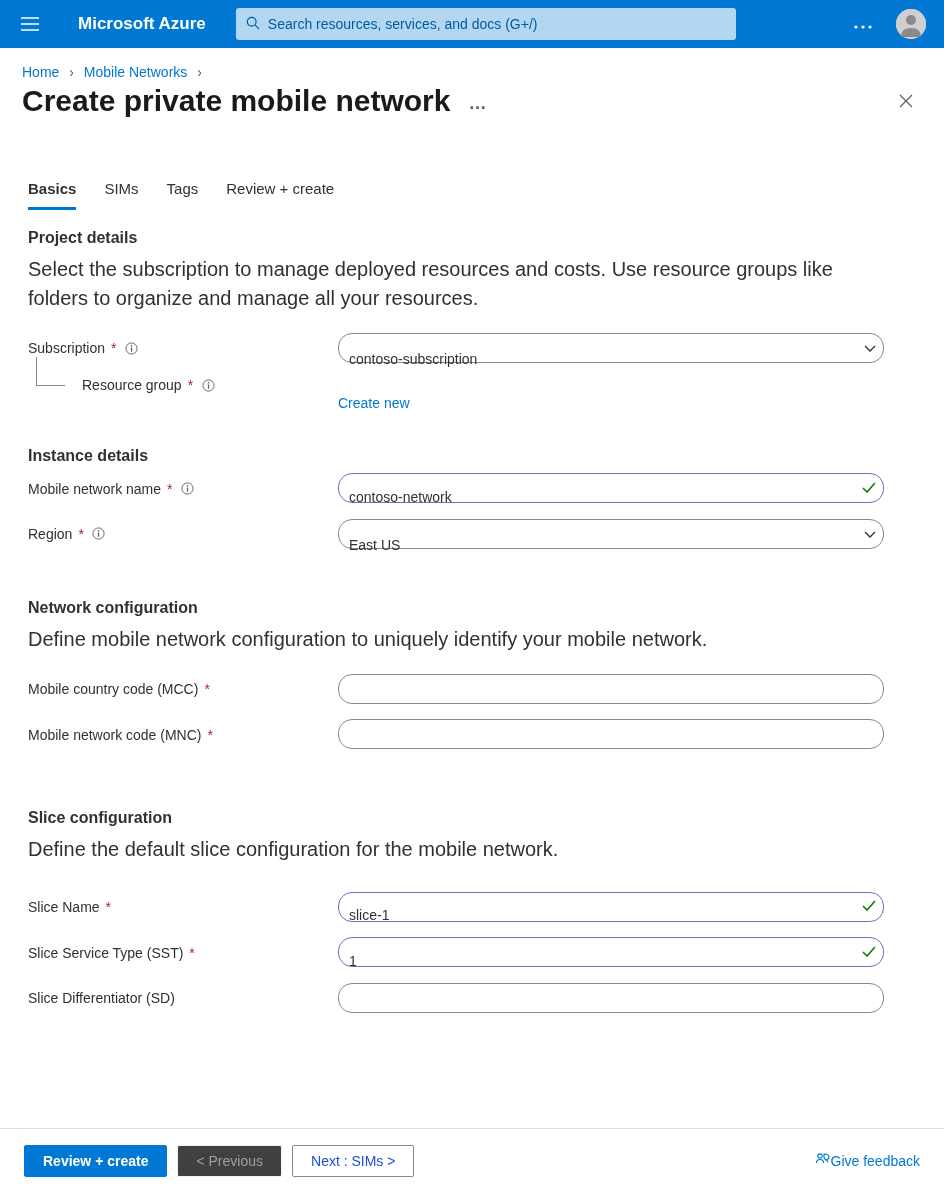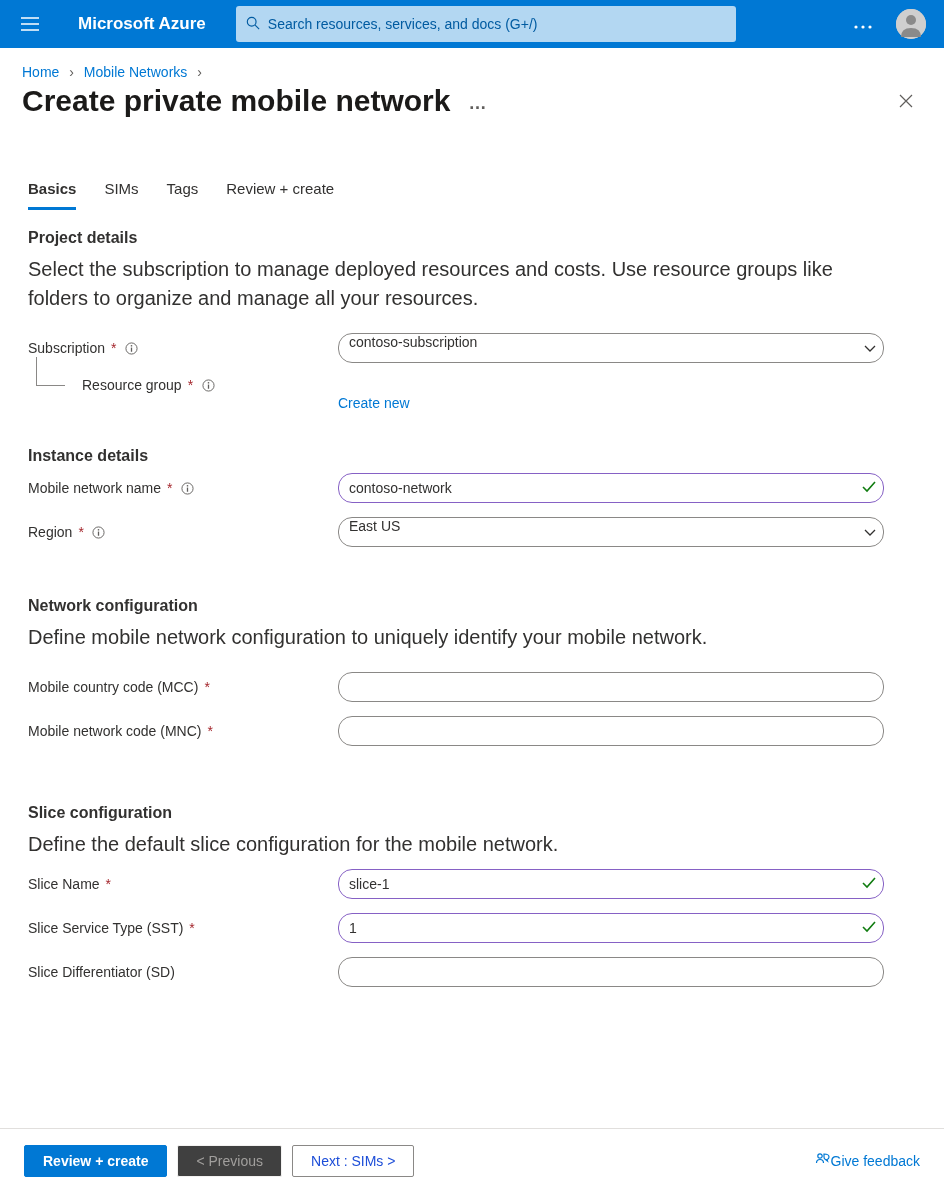--- a/index.html
+++ b/index.html
@@ -31,24 +31,24 @@
     font-weight: 600;
     font-size: 17px;
     margin-left: 28px;
     margin-right: 30px;
     white-space: nowrap;
   }
   .searchbox {
     flex: 0 0 500px;
     background: #b3d7f2;
     border-radius: 3px;
-    height: 24px;
-    display: flex;
-    align-items: center;
-    padding: 18px 10px;
+    height: 32px;
+    display: flex;
+    align-items: center;
+    padding: 6px 10px;
     color: #005ba1;
   }
   .searchbox input {
     background: transparent;
     border: none;
     outline: none;
     flex: 1;
     color: #005ba1;
     font-size: 14px;
     margin-left: 8px;
@@ -178,21 +178,21 @@
   .field-input-wrap {
     flex: 1;
     max-width: 546px;
     position: relative;
   }
   .azure-select, .azure-input {
     width: 100%;
     height: 30px;
     border: 1px solid #8a8886;
     border-radius: 14px;
-    padding: 0 30px 0 10px;
+    padding: 17px 30px 0 10px;
     font-size: 14px;
     color: #323130;
     background: #fff;
     font-family: inherit;
   }
   .azure-input::placeholder { color: #605e5c; }
   .valid { border-color: #8661c5; }
   .chevron-down {
     position: absolute;
     right: 8px;
@@ -450,21 +450,21 @@
         <span class="req">*</span>
     </div>
     <div class="field-input-wrap">
       <input class="azure-input" value="" style="">
     </div>
   </div>
 
   <div class="sections-gap-big"></div>
 
   <div class="section-heading">Slice configuration</div>
-  <div class="section-desc" style="margin-bottom:10px;">Define the default slice configuration for the mobile network.</div>
+  <div class="section-desc" style="margin-bottom:28px;">Define the default slice configuration for the mobile network.</div>
 
   <div class="field-row">
     <div class="field-label">
       <span>Slice Name</span>
         <span class="req">*</span>
     </div>
     <div class="field-input-wrap">
       <input class="azure-input valid" value="slice-1" style="">
       <span class="check-icon">
         <svg width="14" height="12" viewBox="0 0 14 12">

